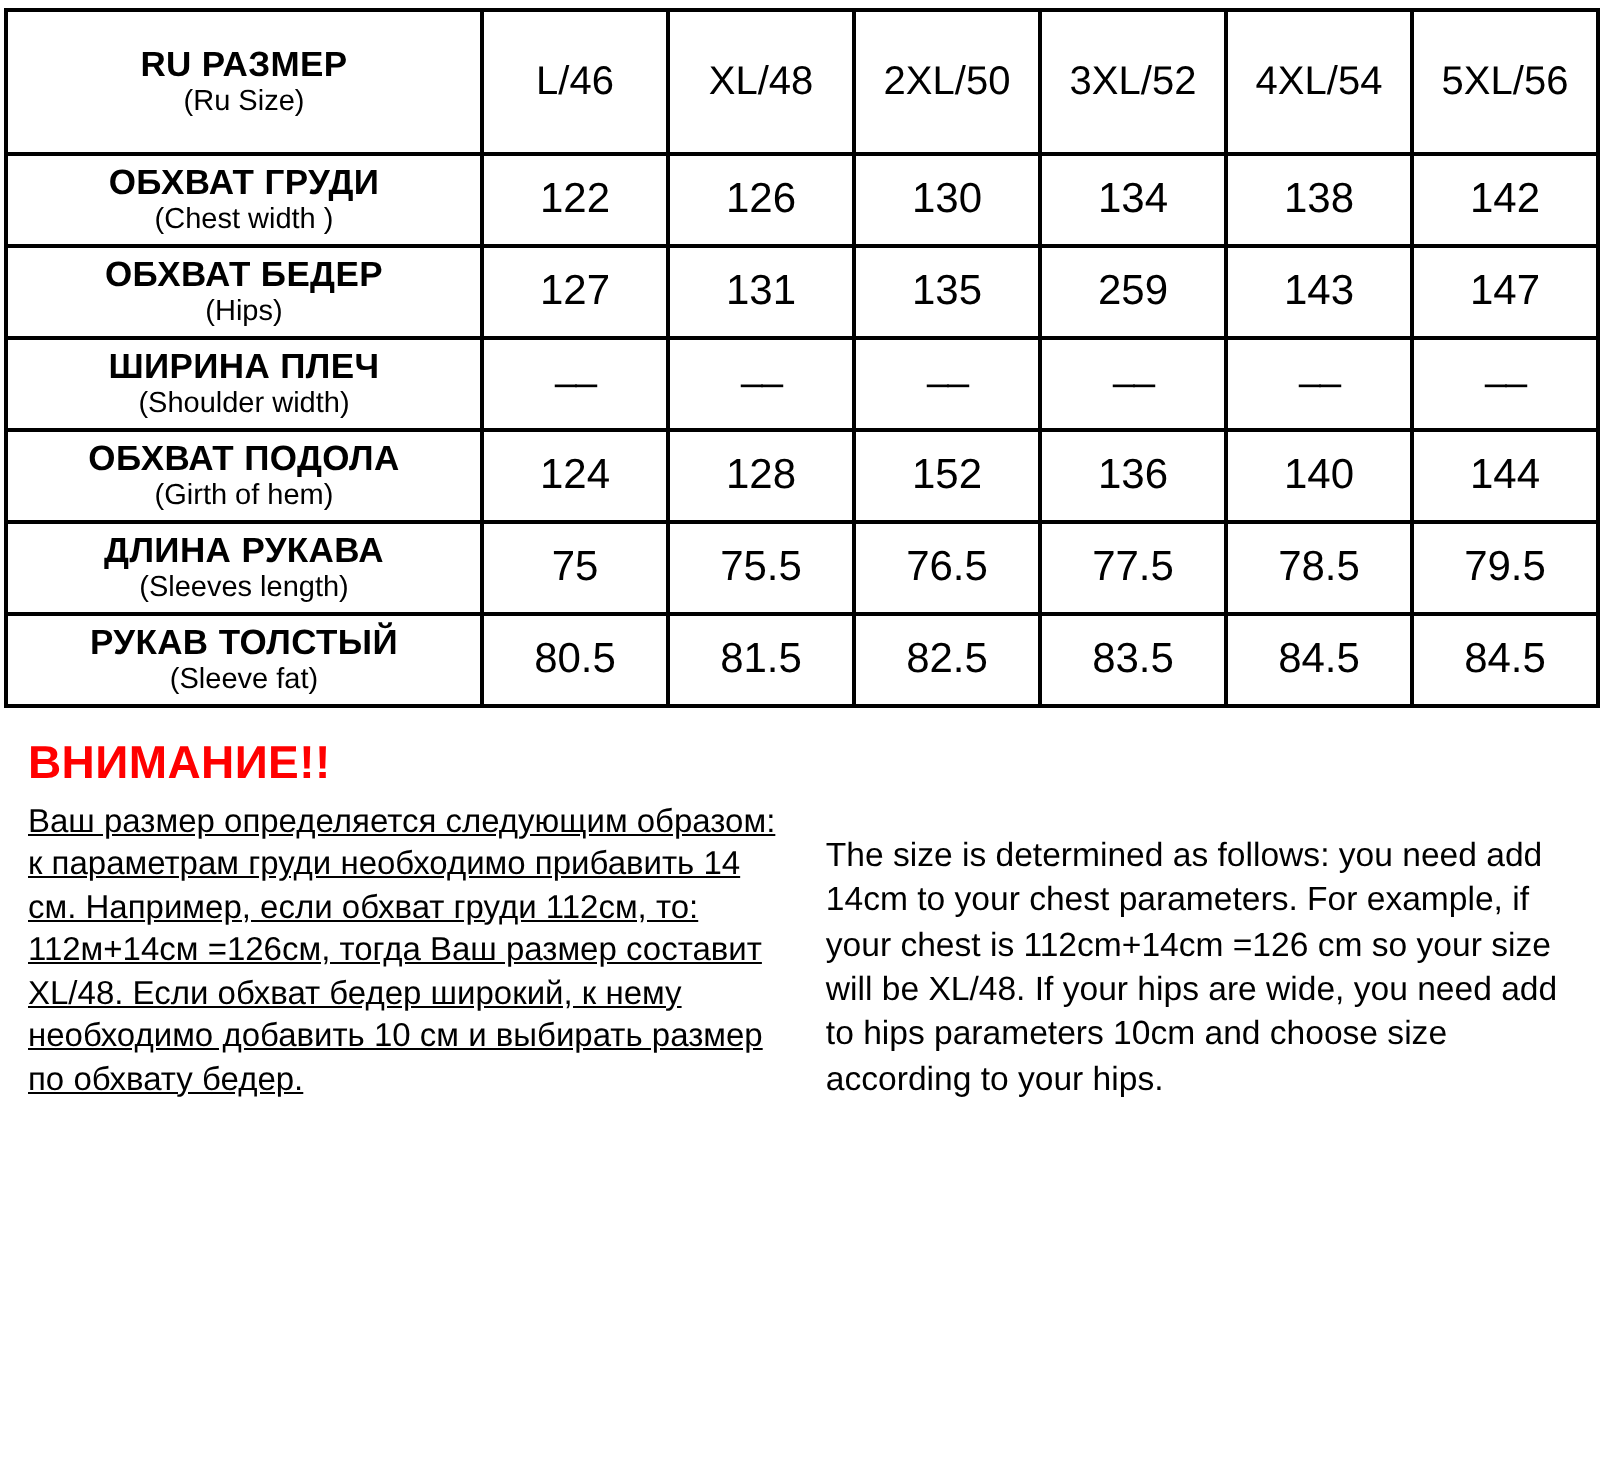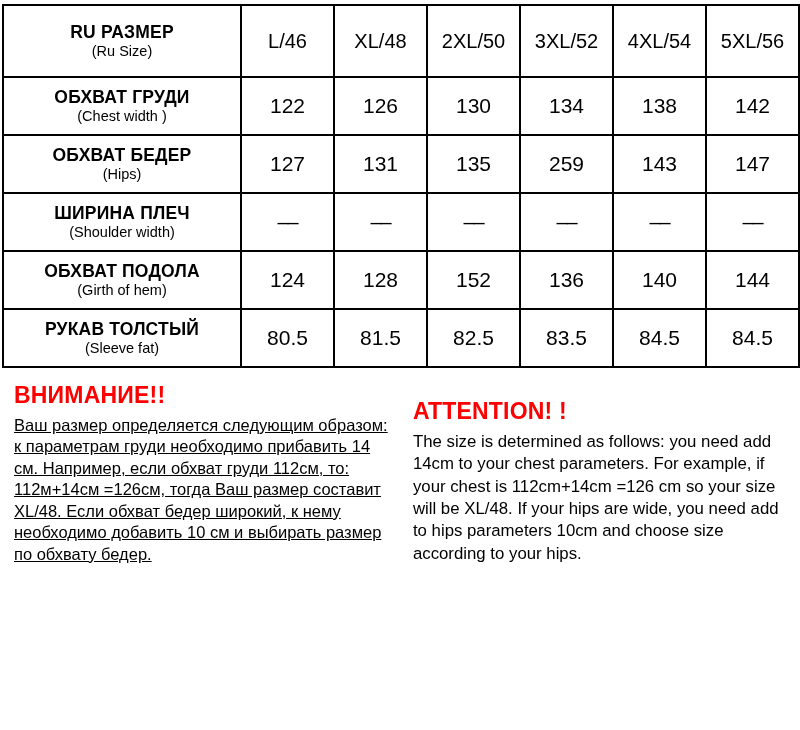--- a/index.html
+++ b/index.html
@@ -52,21 +52,21 @@
   }
   .label-en {
     font-size: 14.5px;
     font-weight: normal;
     display: block;
     margin-top: 1px;
   }
   .head-label .label-ru { font-size: 17.5px; }
   .value-cell {
     font-size: 21px;
-    height: 58px;
+    height: 46px;
     margin-top: 30px;
   }
   .size-head {
     font-size: 20px;
     height: 72px;
   }
   .dash {
     font-size: 20px;
     letter-spacing: -1px;
   }
@@ -178,38 +178,49 @@
           </td>
           <td class="value-cell">124</td>
           <td class="value-cell">128</td>
           <td class="value-cell">152</td>
           <td class="value-cell">136</td>
           <td class="value-cell">140</td>
           <td class="value-cell">144</td>
         </tr>
         <tr>
           <td class="label-cell">
+            <span class="label-ru">ДЛИНА РУКАВА</span>
+            <span class="label-en">(Sleeves length)</span>
+          </td>
+          <td class="value-cell">75</td>
+          <td class="value-cell">75.5</td>
+          <td class="value-cell">76.5</td>
+          <td class="value-cell">77.5</td>
+          <td class="value-cell">78.5</td>
+          <td class="value-cell">79.5</td>
+        </tr>
+        <tr>
+          <td class="label-cell">
             <span class="label-ru">РУКАВ ТОЛСТЫЙ</span>
             <span class="label-en">(Sleeve fat)</span>
           </td>
           <td class="value-cell">80.5</td>
           <td class="value-cell">81.5</td>
           <td class="value-cell">82.5</td>
           <td class="value-cell">83.5</td>
           <td class="value-cell">84.5</td>
           <td class="value-cell">84.5</td>
         </tr>
       </tbody>
     </table>
   </div>
 
   <div class="notes">
     <div class="note-col ru">
       <div class="note-title">ВНИМАНИЕ!!</div>
       <div class="note-body">Ваш размер определяется следующим образом: к параметрам груди необходимо прибавить 14 см. Например, если обхват груди  112см, то: 112м+14см =126см, тогда Ваш размер составит XL/48. Если обхват бедер широкий, к нему необходимо добавить 10 см и выбирать размер по обхвату бедер.</div>
     </div>
     <div class="note-col en">
-      <div class="note-title">ATTENTION! !</div>
       <div class="note-body">The size is determined as follows: you need add 14cm to your chest parameters. For example, if your chest is 112cm+14cm =126 cm so your size will be XL/48. If your hips are wide, you need add to hips parameters 10cm and choose size according to your hips.</div>
     </div>
   </div>
 
 </div>
 
 </body></html>

